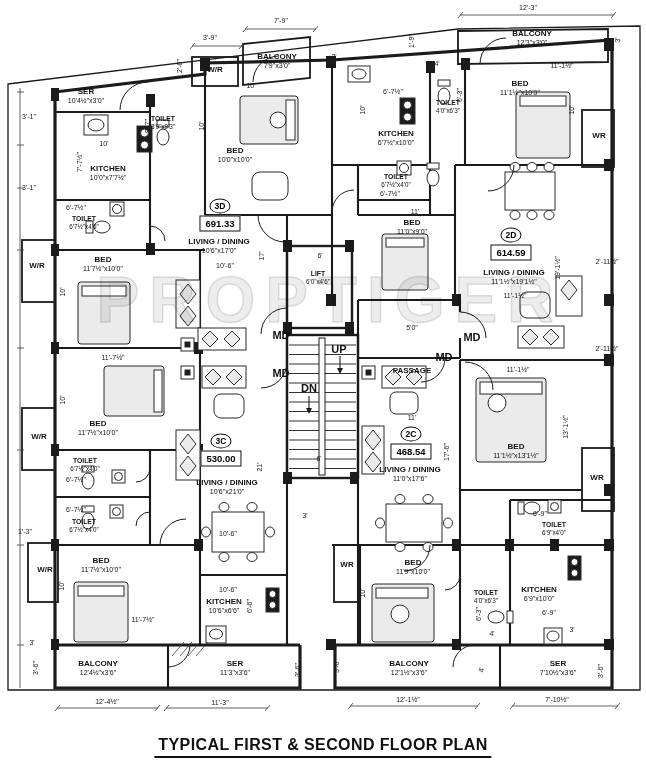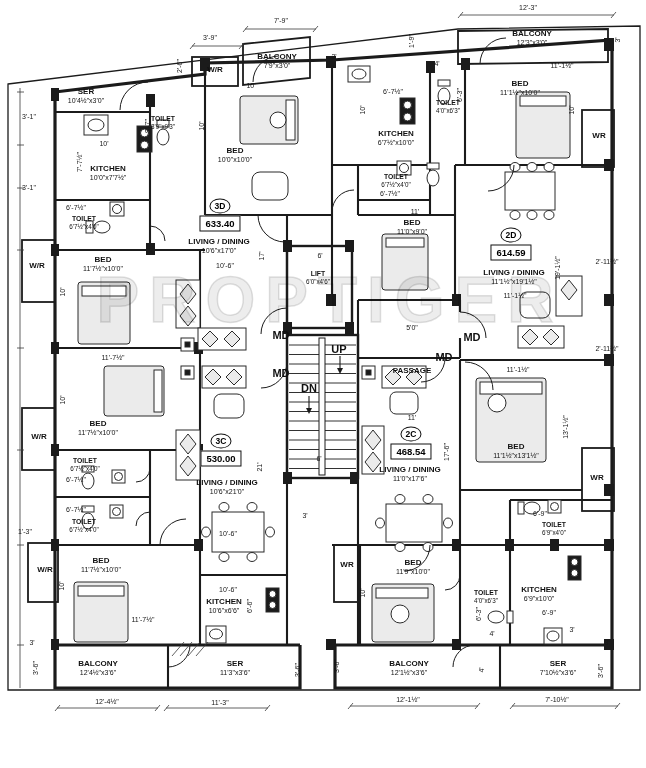--- a/index.html
+++ b/index.html
@@ -561,29 +561,30 @@
       <div class="lbl dim vert" style="left: 479px; top: 614px;">6'-3"</div>
       <div class="lbl dim vert" style="left: 482px; top: 670px;">4'</div>
       <div class="lbl mark" style="left: 281px; top: 335px;">MD</div>
       <div class="lbl mark" style="left: 281px; top: 373px;">MD</div>
       <div class="lbl mark" style="left: 472px; top: 337px;">MD</div>
       <div class="lbl mark" style="left: 444px; top: 357px;">MD</div>
       <div class="lbl mark" style="left: 339px; top: 349px;">UP</div>
       <div class="lbl mark" style="left: 309px; top: 388px;">DN</div>
       <div class="unit" style="left: 220px; top: 215px;">
         <div class="ucode">3D</div>
-        <div class="uarea">633.40</div>
+        <div class="uarea">691.33</div>
       </div>
       <div class="unit" style="left: 511px; top: 244px;">
         <div class="ucode">2D</div>
         <div class="uarea">614.59</div>
       </div>
       <div class="unit" style="left: 221px; top: 450px;">
         <div class="ucode">3C</div>
         <div class="uarea">530.00</div>
       </div>
       <div class="unit" style="left: 411px; top: 443px;">
         <div class="ucode">2C</div>
         <div class="uarea">468.54</div>
       </div>
     </div>
 
+  <div id="title">TYPICAL FIRST &amp; SECOND FLOOR PLAN</div>
 </div>
 
 </body></html>

